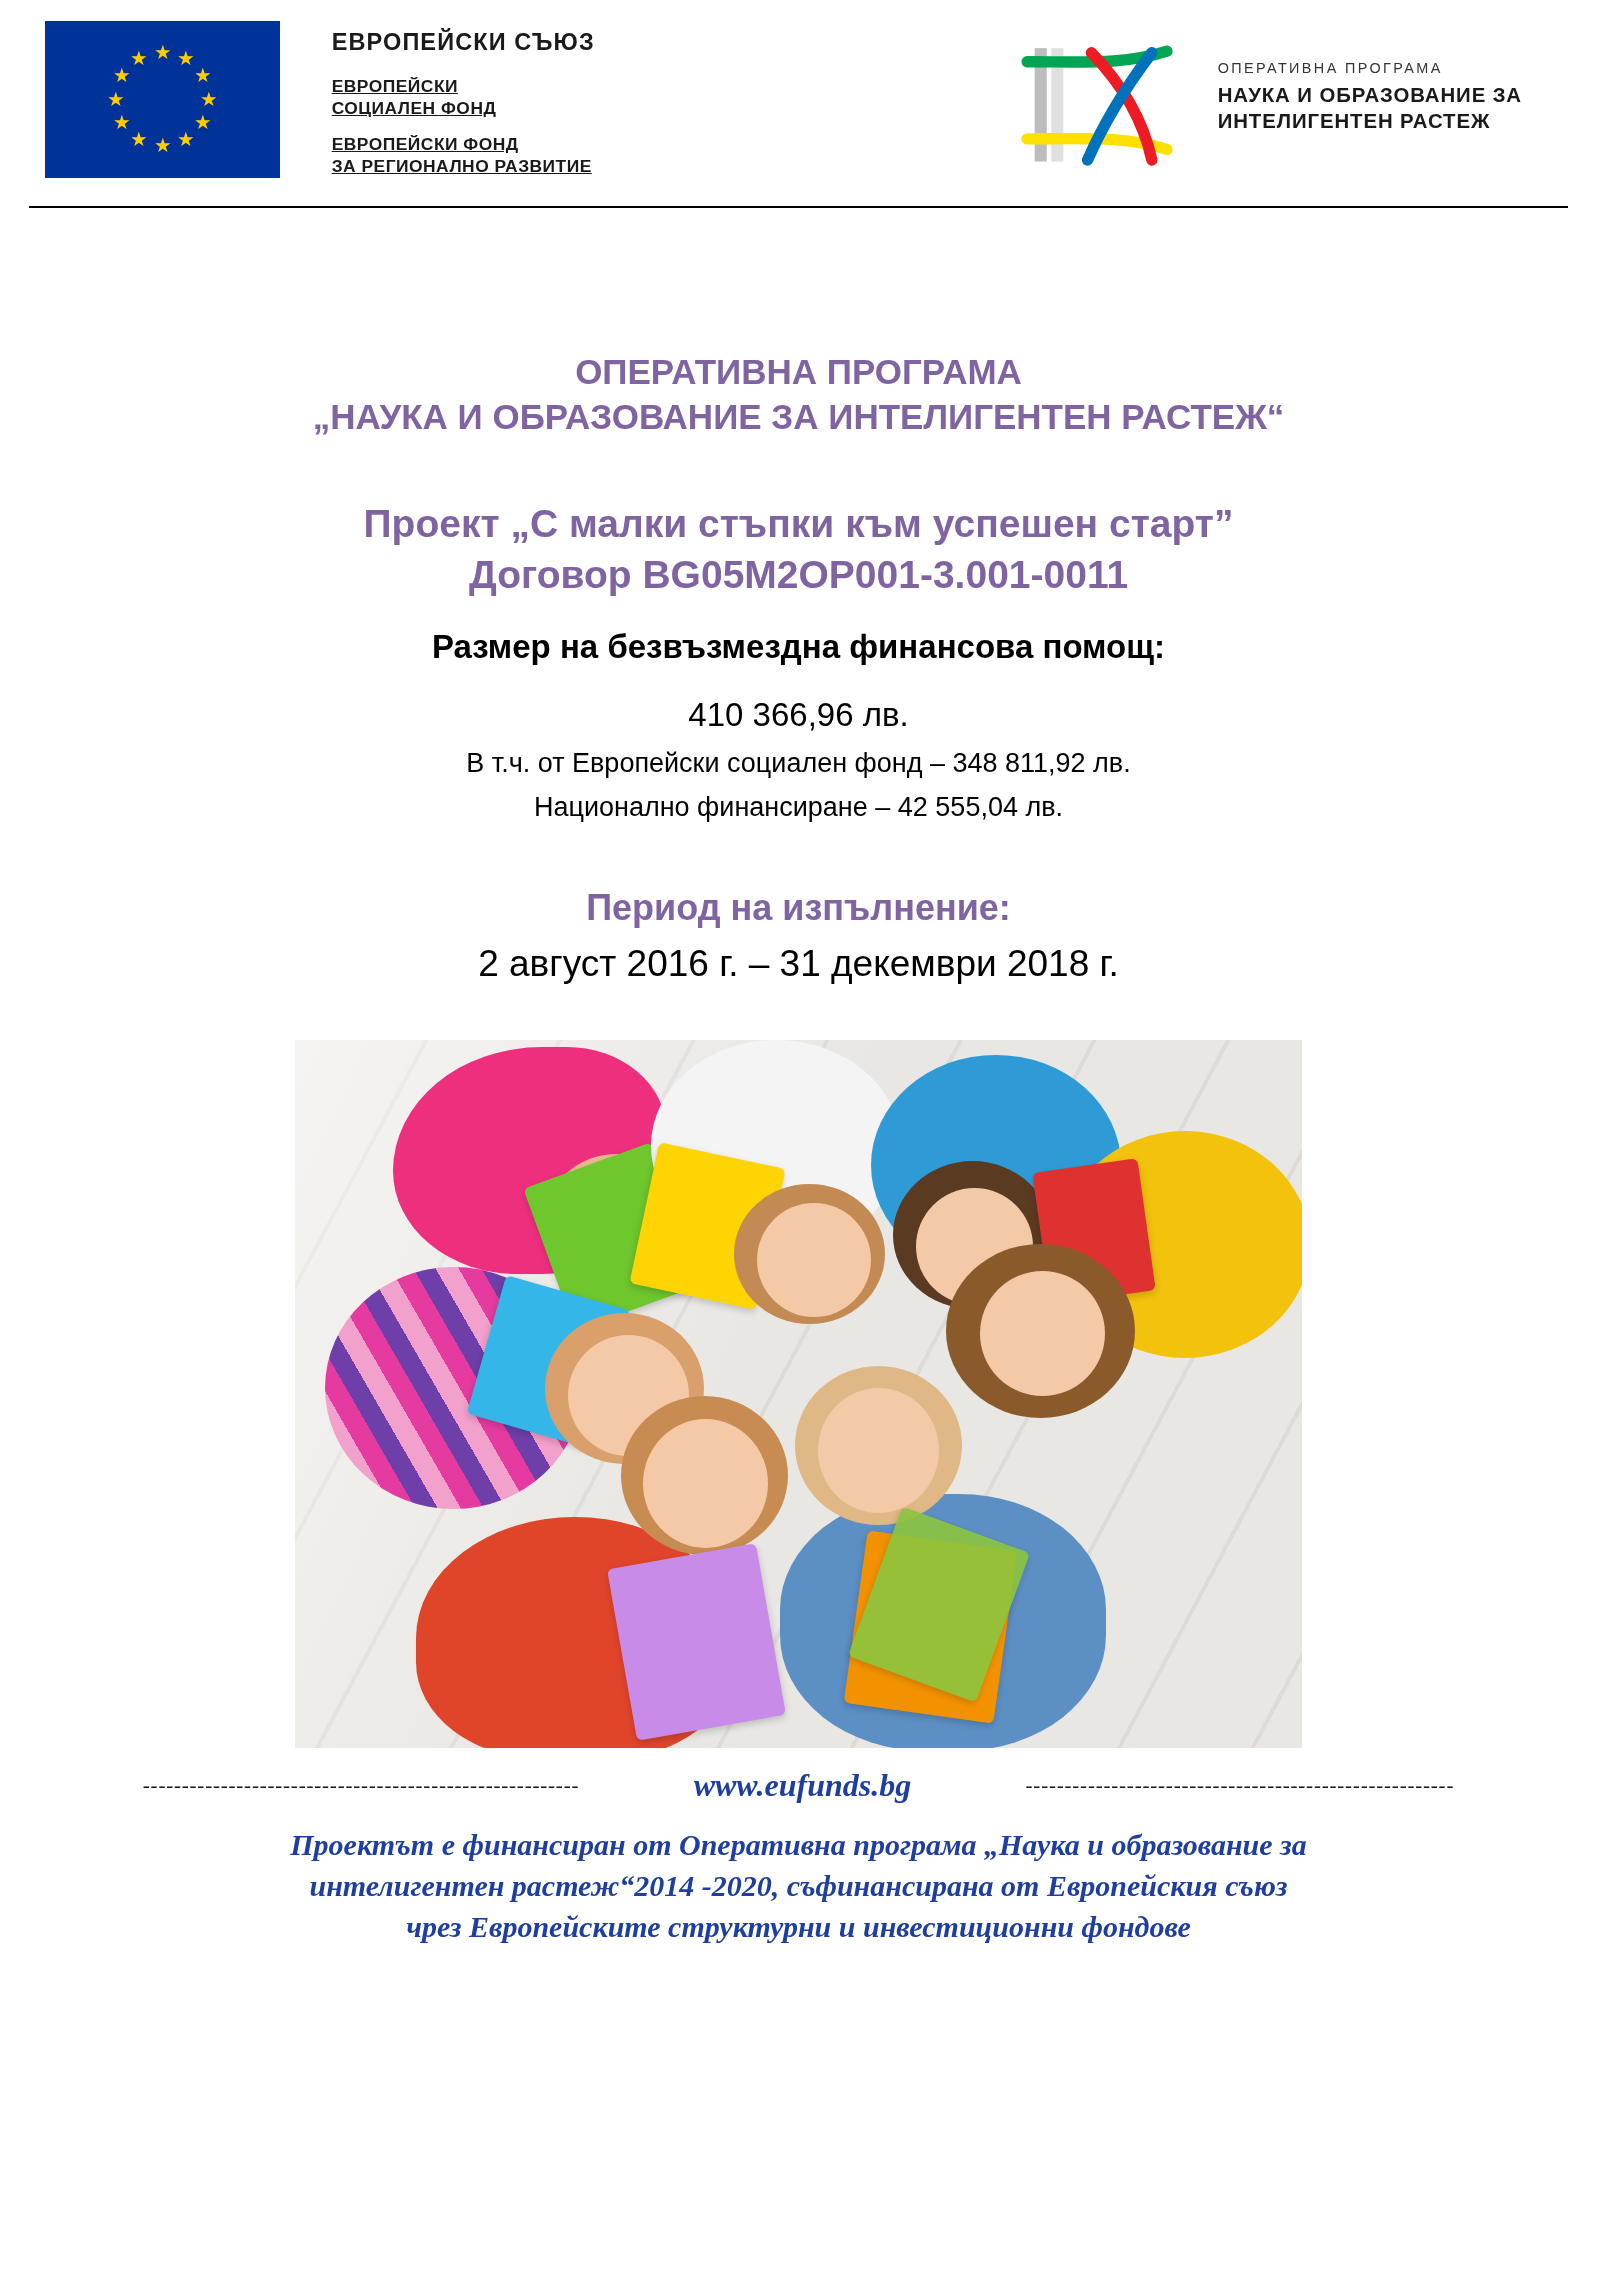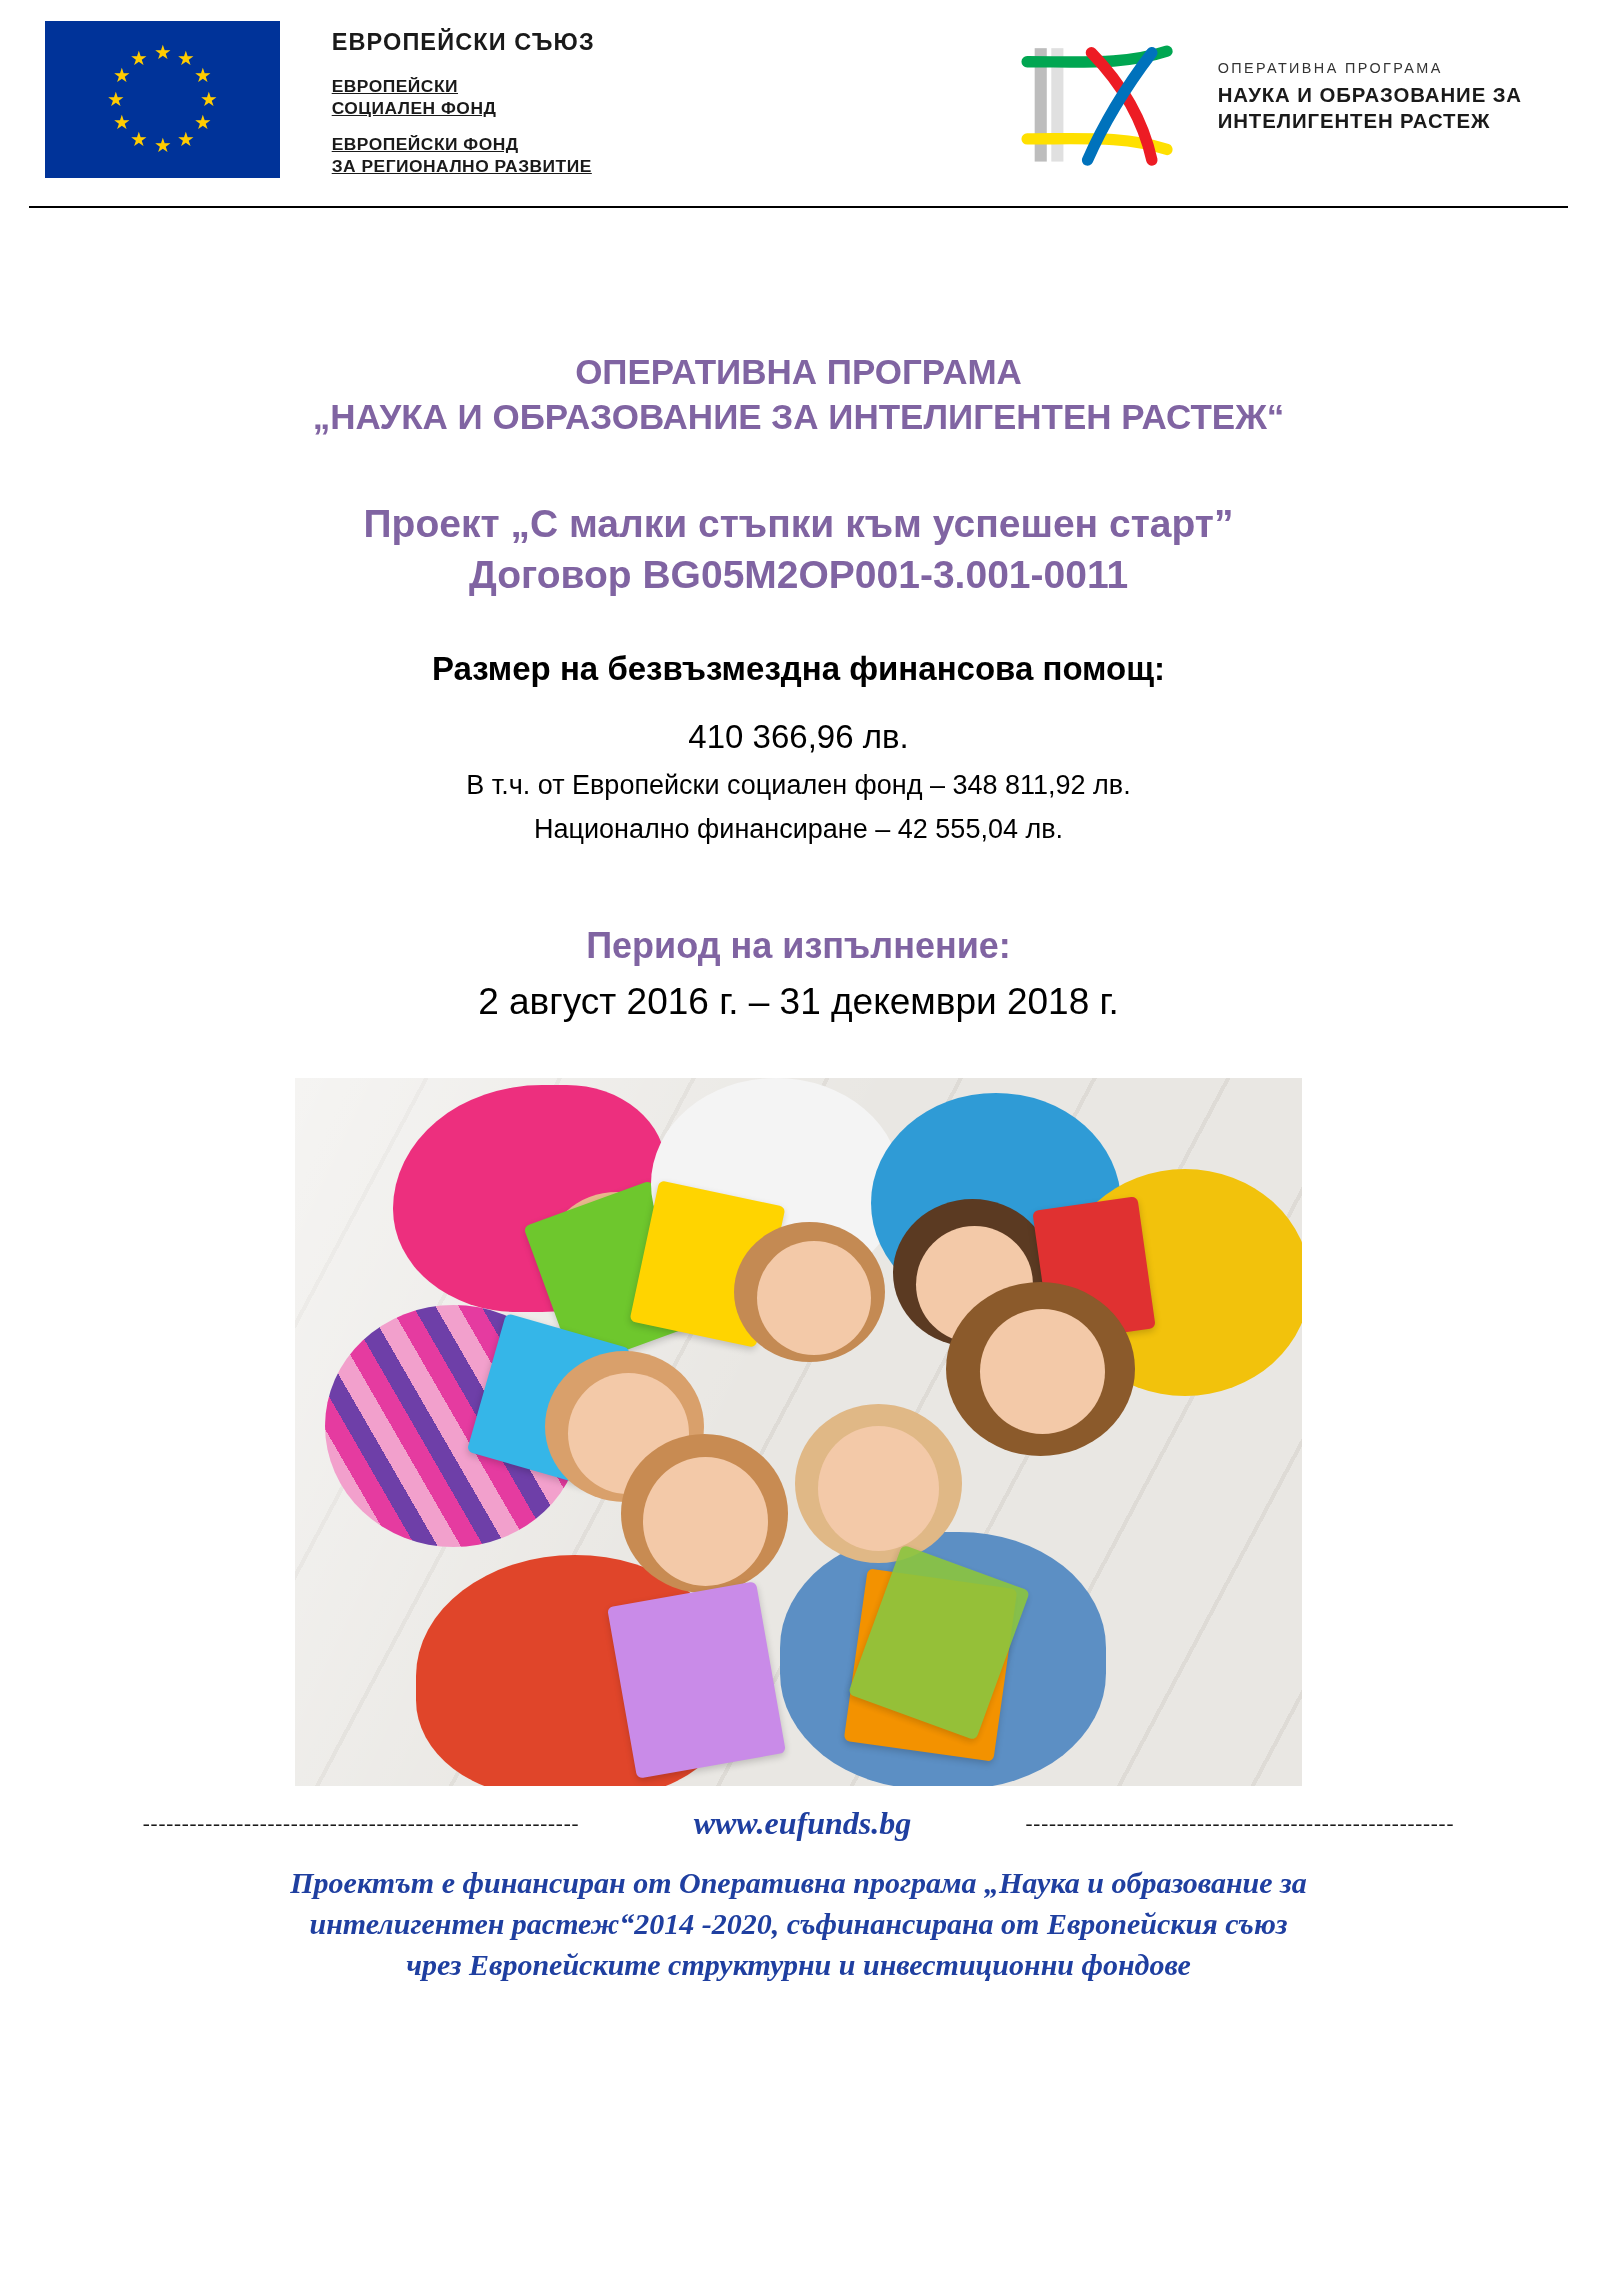--- a/index.html
+++ b/index.html
@@ -123,39 +123,39 @@
   .project-heading {
     color: #8064A2;
     font-weight: bold;
     font-size: 39px;
     line-height: 51px;
     margin-top: 59px;
   }
   .grant-label {
     font-weight: bold;
     font-size: 33px;
-    margin-top: 50px;
+    margin-top: 28px;
     color: #000;
     text-align: center;
   }
   .grant-amount {
     font-size: 33px;
     margin-top: 30px;
     color: #000;
   }
   .grant-line {
     font-size: 27px;
     margin-top: 13.6px;
     color: #000;
   }
   .period-label {
     color: #8064A2;
     font-weight: bold;
     font-size: 36px;
-    margin-top: 80px;
+    margin-top: 64px;
   }
   .period-value {
     font-size: 37px;
     margin-top: 13.6px;
     color: #000;
   }
 
   
   .photo-wrap {
     margin: 55px auto 0 auto;

